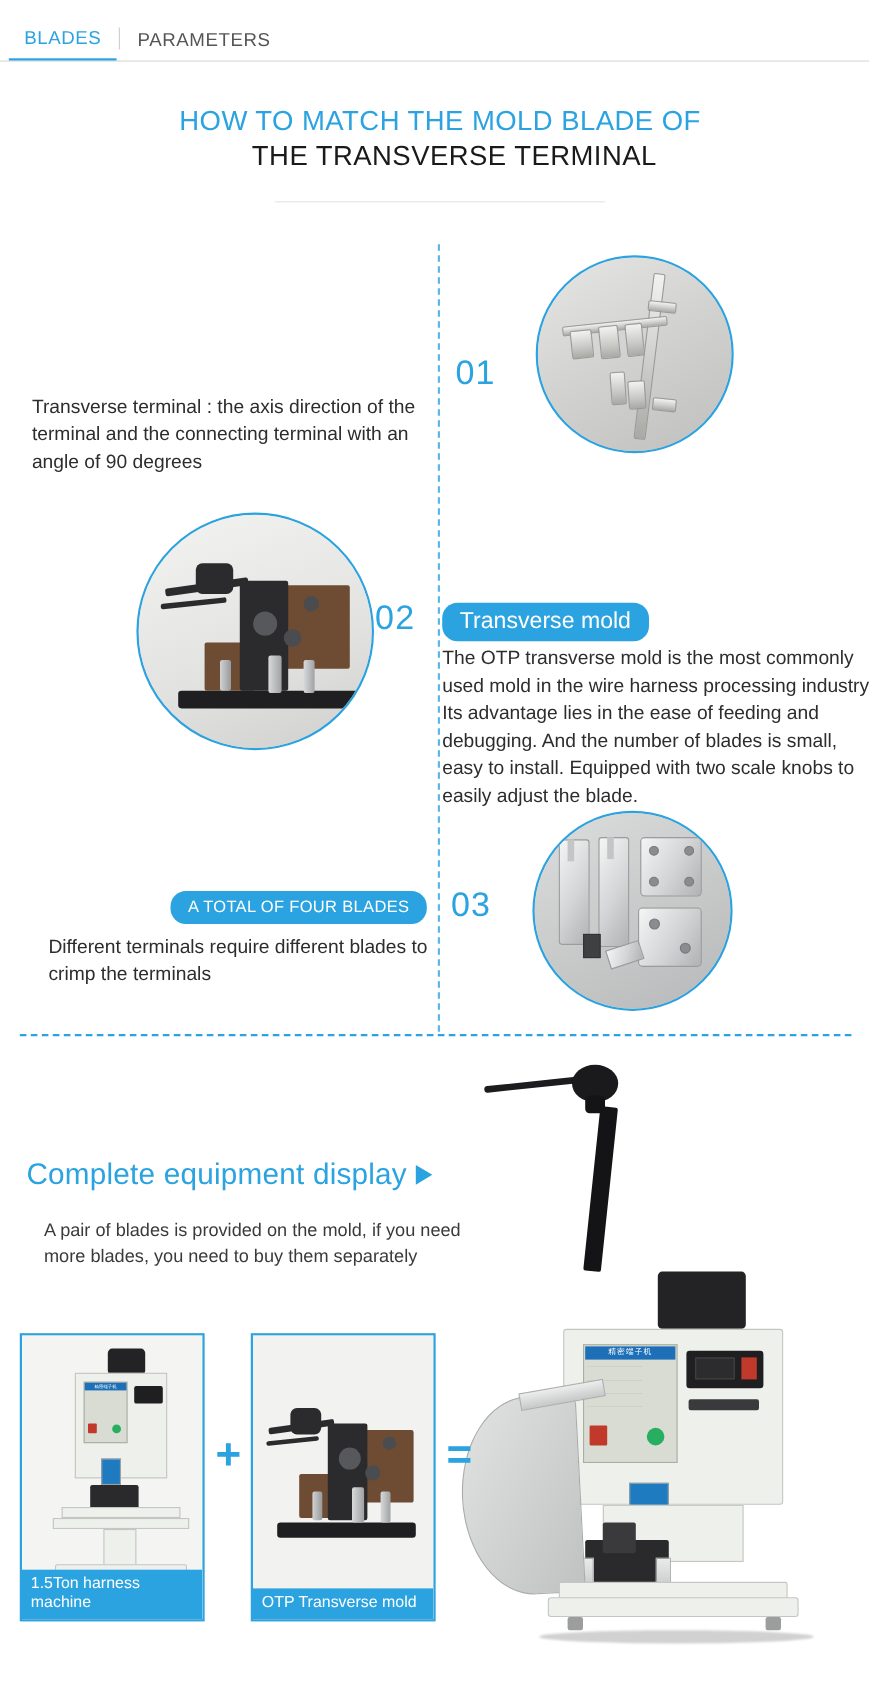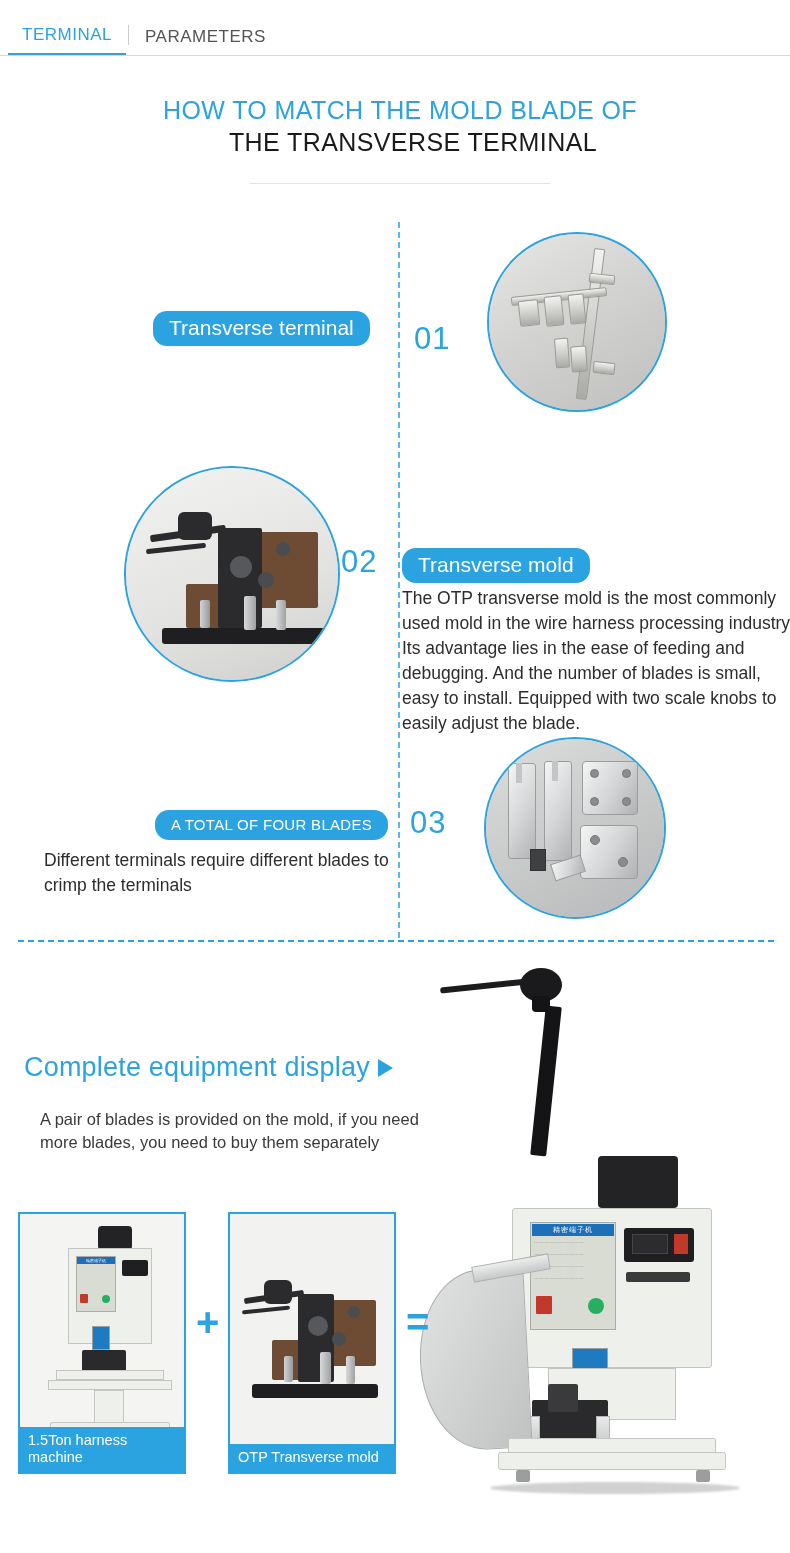--- a/index.html
+++ b/index.html
@@ -170,39 +170,37 @@
   .m-green { position: absolute; background: #27ae60; border-radius: 50%; }
   .m-steel { position: absolute; background: linear-gradient(180deg,#e9eaea,#c9cbcb); border:1px solid #b2b4b4; }
   .tiny-txt { position: absolute; font-size: 3px; color: #6a6a6a; line-height: 4px; }
 </style>
 </head>
 <body>
 
 <div class="page">
 
   <div class="tabbar">
-    <div class="tab active">TERMINAL</div>
+    <div class="tab active">BLADES</div>
     <div class="tab-sep"></div>
     <div class="tab">PARAMETERS</div>
   </div>
 
   <div class="title-wrap">
     <div class="title-l1">HOW TO MATCH THE MOLD BLADE OF</div>
     <div class="title-l2">THE TRANSVERSE TERMINAL</div>
     <div class="title-rule"></div>
   </div>
 
   <div class="vdash"></div>
 
   <div style="position:absolute;left:414px;top:321px;" class="numlbl">01</div>
 
-  <div style="position:absolute;left:153px;top:311px;">
-    <span class="pill">Transverse terminal</span>
-  </div>
-
+
+  <div class="body-text" style="position:absolute;left:29px;top:357px;width:375px;">Transverse terminal : the axis direction of the terminal and the connecting terminal with an angle of 90 degrees</div>
 
   <div class="circle" style="left:487px;top:232px;width:180px;height:180px;">
     <div class="photo-bg ph-term"></div>
 
     <div class="metalbar" style="left:96px;top:14px;width:11px;height:152px;transform:rotate(7deg);"></div>
 
     <div class="metalbar" style="left:22px;top:58px;width:96px;height:9px;transform:rotate(-6deg);"></div>
 
     <div class="metalbar" style="left:30px;top:66px;width:20px;height:26px;transform:rotate(-6deg);"></div>
     <div class="metalbar" style="left:56px;top:62px;width:18px;height:30px;transform:rotate(-6deg);"></div>

